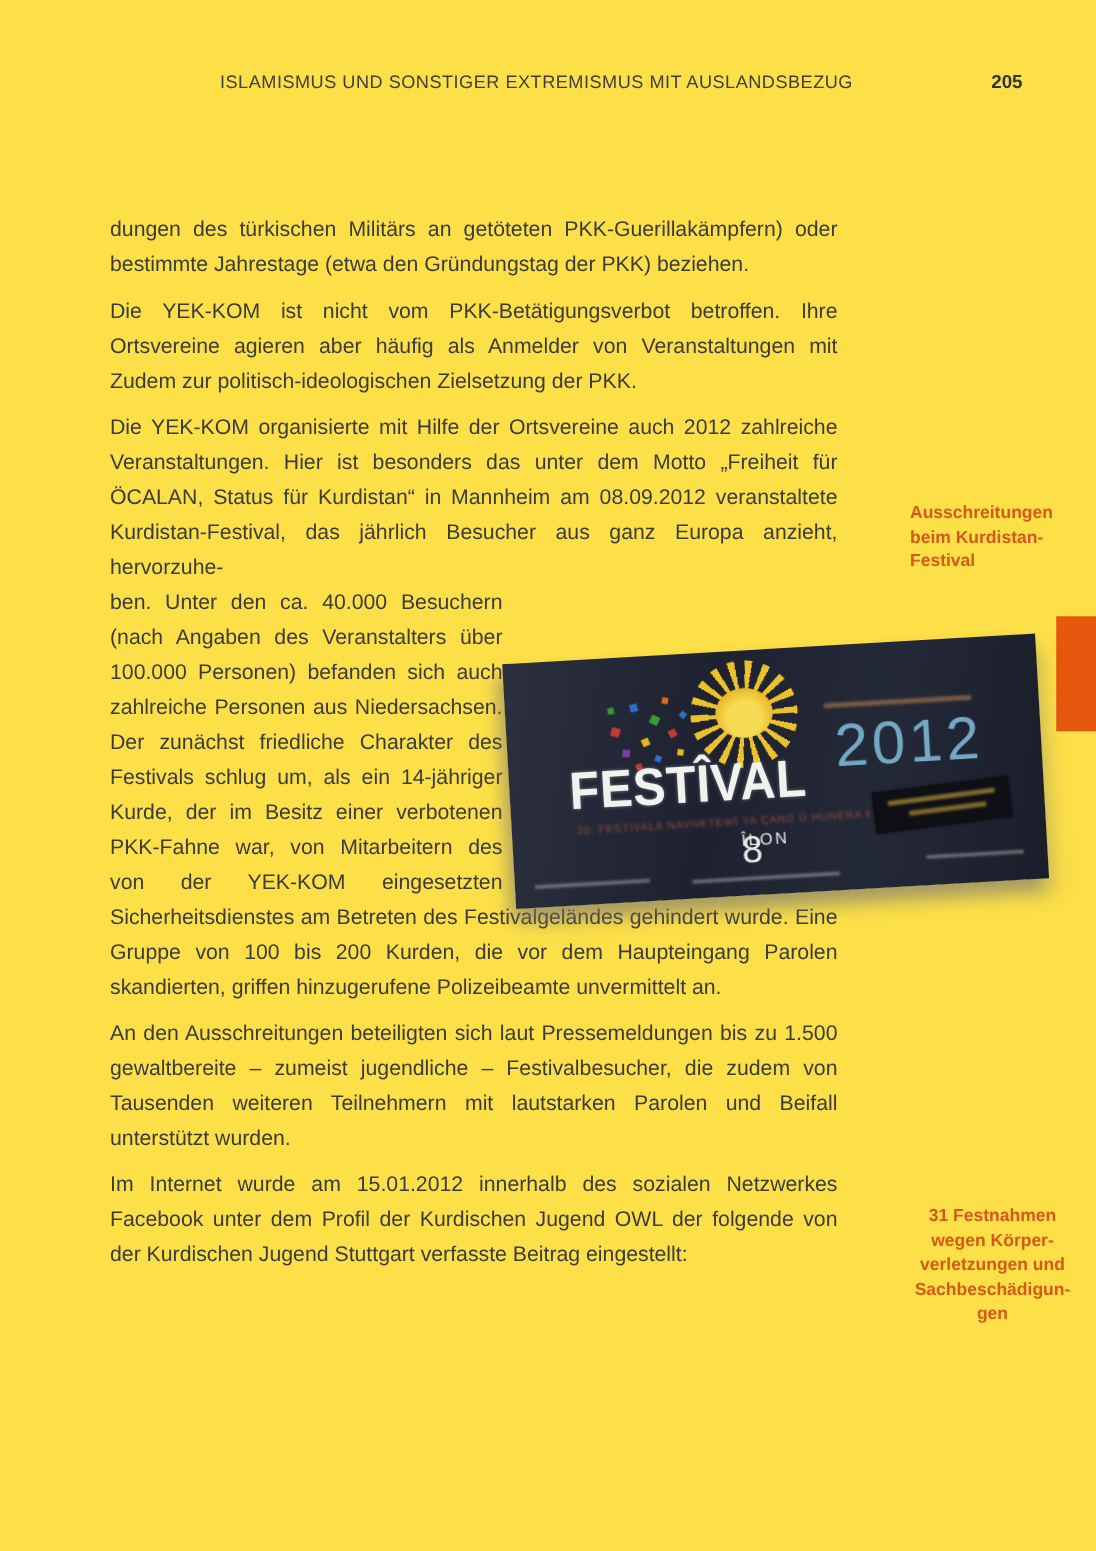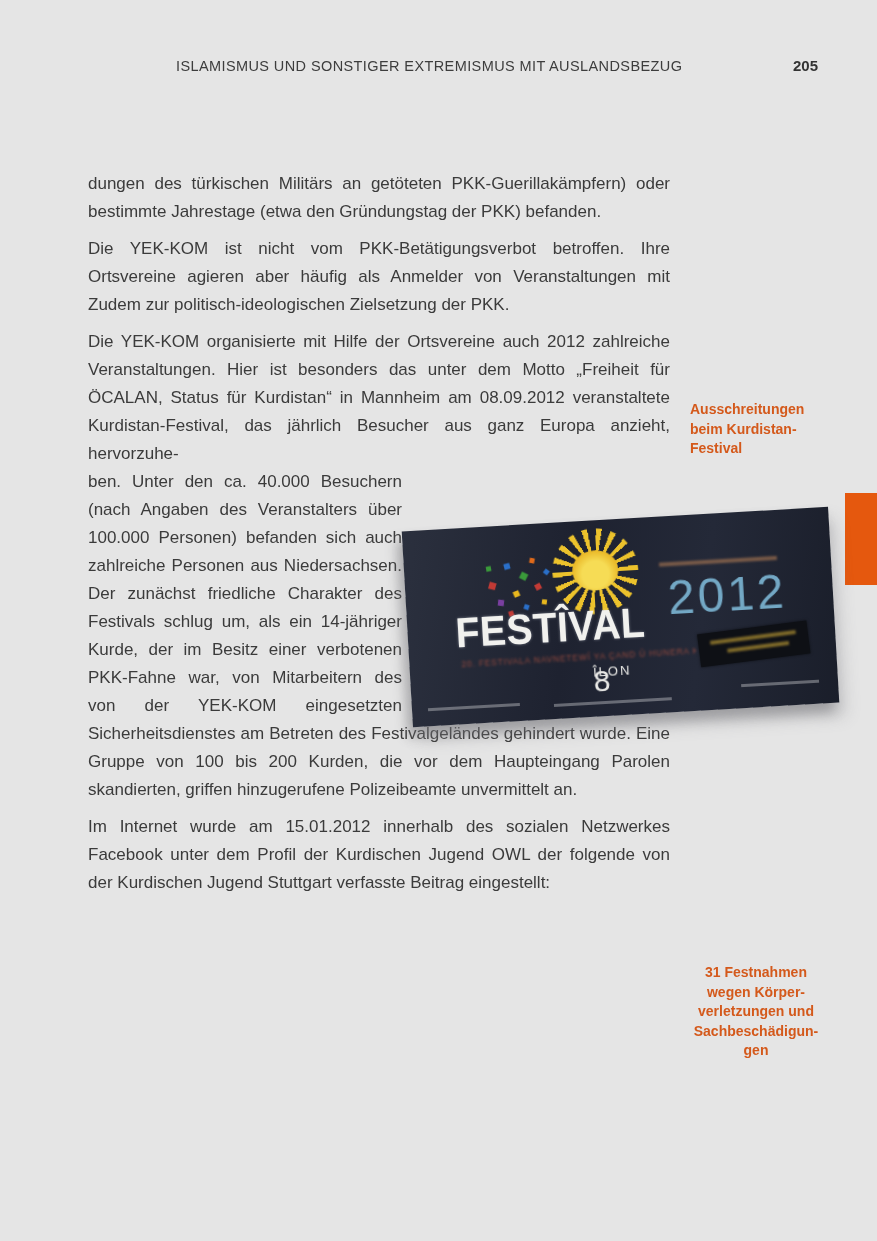--- a/index.html
+++ b/index.html
@@ -1,17 +1,17 @@
 <!DOCTYPE html>
 <html lang="de"><head>
 <meta charset="utf-8">
 <style>
   html,body { margin:0; padding:0; background:#ffffff; }
   .page {
-    position:relative; width:877px; height:1241px; background:#e5e5e5;
+    position:relative; width:877px; height:1241px; background:#fde047;
     font-family:"Liberation Sans","DejaVu Sans",sans-serif; overflow:hidden;
   }
 
   
   .running-head {
     position:absolute; top:58px; left:176px; width:500px;
     font-size:14.5px; letter-spacing:0.4px; color:#3d3d3d; white-space:nowrap;
   }
   .page-number {
     position:absolute; top:57px; right:59px;
@@ -25,21 +25,21 @@
     text-align:justify; hyphens:auto; -webkit-hyphens:auto;
   }
   .content p { margin:0 0 9px 0; }
   .content p.joined { margin-bottom:0; text-align-last:justify; }
   .float-spacer {
     float:right; width:268px; height:252px;
   }
 
   
   .margin-note {
-    position:absolute; left:690px; width:132px;
+    position:absolute; left:728px; width:132px;
     font-size:14px; line-height:19.5px; font-weight:bold; color:#d4591b;
   }
   .note-1 { top:400px; }
   .note-2 { top:963px;text-align:center; }
 
   
   .chapter-tab {
     position:absolute; top:493px; right:0; width:32px; height:92px;
     background:#e5580e;
   }
@@ -107,24 +107,25 @@
 </style>
 </head>
 <body>
 
 <div class="page">
 
   <div class="running-head">ISLAMISMUS UND SONSTIGER EXTREMISMUS MIT AUSLANDSBEZUG</div>
   <div class="page-number">205</div>
 
   <div class="content">
-    <p>dungen des türkischen Militärs an getöteten PKK-Guerillakämpfern) oder bestimmte Jahrestage (etwa den Gründungstag der PKK) befanden.</p>
+    <p>dungen des türkischen Militärs an getöteten PKK-Guerillakämpfern) oder bestimmte Jahrestage (etwa den Gründungstag der PKK) beziehen.</p>
     <p>Die YEK-KOM ist nicht vom PKK-Betätigungsverbot betroffen. Ihre Ortsvereine agieren aber häufig als Anmelder von Veranstaltungen mit Zudem zur politisch-ideologischen Zielsetzung der PKK.</p>
     <p class="joined">Die YEK-KOM organisierte mit Hilfe der Ortsvereine auch 2012 zahlreiche Veranstaltungen. Hier ist besonders das unter dem Motto „Freiheit für ÖCALAN, Status für Kurdistan“ in Mannheim am 08.09.2012 veranstaltete Kurdistan-Festival, das jährlich Besucher aus ganz Europa anzieht, hervorzuhe-</p>
     <p><span class="float-spacer"></span><span>ben. Unter den ca. 40.000 Besuchern (nach Angaben des Veranstalters über 100.000 Personen) befanden sich auch zahlreiche Personen aus Niedersachsen. Der zunächst friedliche Charakter des Festivals schlug um, als ein 14-jähriger Kurde, der im Besitz einer verbotenen PKK-Fahne war, von Mitarbeitern des von der YEK-KOM eingesetzten Sicherheitsdienstes am Betreten des Festivalgeländes gehindert wurde. Eine Gruppe von 100 bis 200 Kurden, die vor dem Haupteingang Parolen skandierten, griffen hinzugerufene Polizeibeamte unvermittelt an.</span></p>
+    <p>An den Ausschreitungen beteiligten sich laut Pressemeldungen bis zu 1.500 gewaltbereite – zumeist jugendliche – Festivalbesucher, die zudem von Tausenden weiteren Teilnehmern mit lautstarken Parolen und Beifall unterstützt wurden.</p>
     <p>Im Internet wurde am 15.01.2012 innerhalb des sozialen Netzwerkes Facebook unter dem Profil der Kurdischen Jugend OWL der folgende von der Kurdischen Jugend Stuttgart verfasste Beitrag eingestellt:</p>
   </div>
 
   <div class="margin-note note-1">Ausschreitungen beim Kurdistan-Festival</div>
   <div class="margin-note note-2">31 Festnahmen wegen Körper­verletzungen und Sachbeschädigun­gen</div>
 
   <div class="chapter-tab"></div>
 
   <div class="banner">
     <div class="sun"></div>

